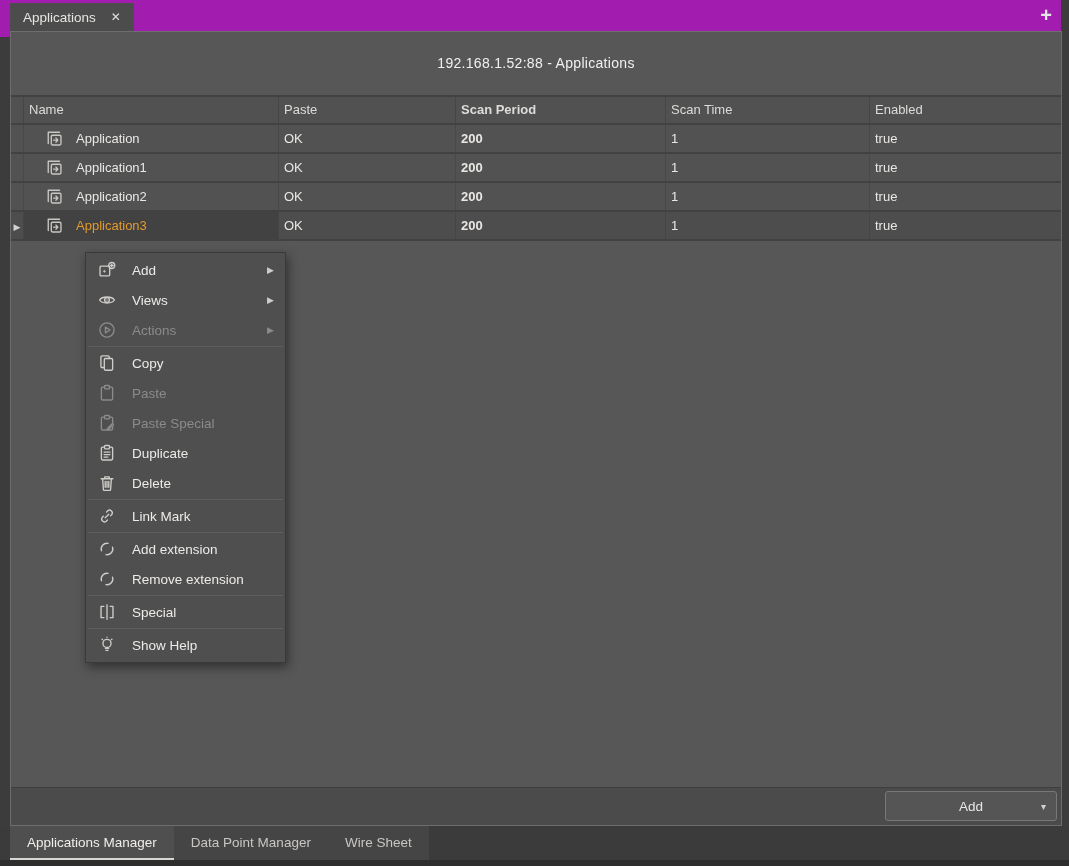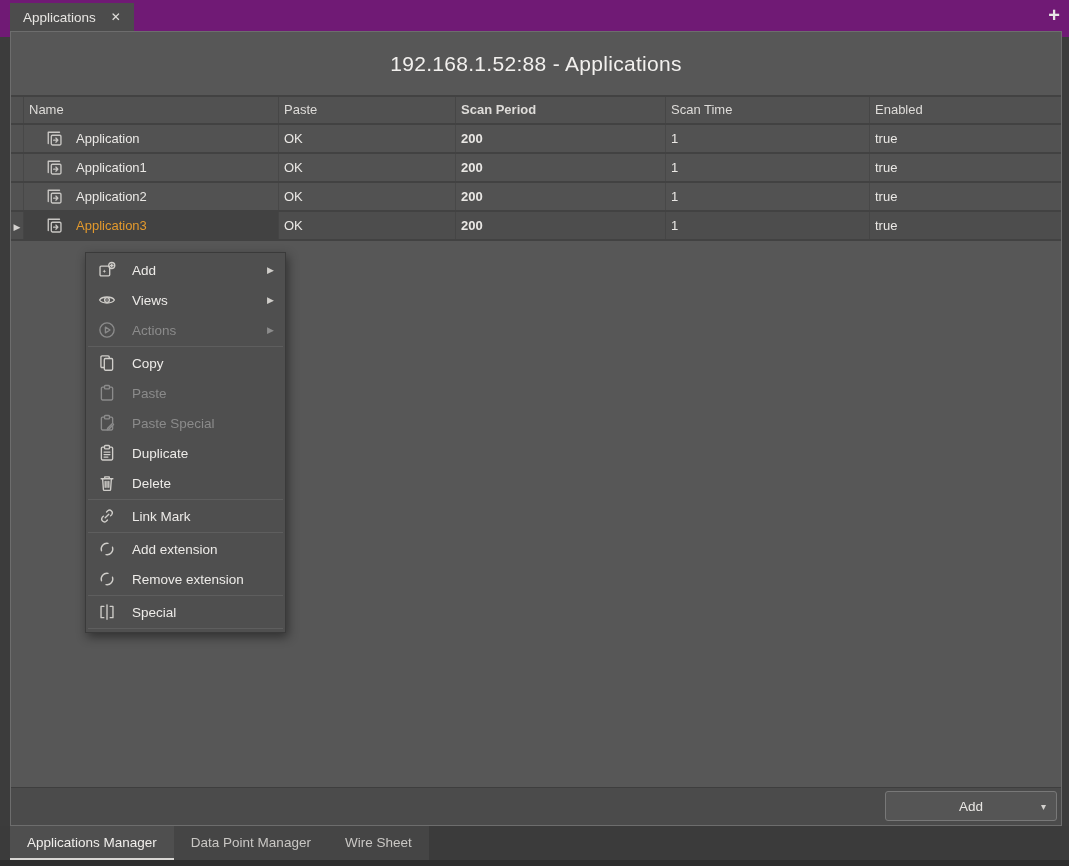--- a/index.html
+++ b/index.html
@@ -1,32 +1,32 @@
 <!DOCTYPE html>
 <html><head>
 <meta charset="utf-8">
 <style>
   * { margin:0; padding:0; box-sizing:border-box; }
   html,body { width:1069px; height:866px; overflow:hidden; background:#3c3c3c;
     font-family:"Liberation Sans","DejaVu Sans",sans-serif; }
   #stage { position:relative; width:1069px; height:866px; background:#3c3c3c; }
 
   
-  .top-bar { position:absolute; left:0; top:0; right:0; height:37px; background:#701a75; }
+  .top-bar { position:absolute; left:0; top:0; right:8px; height:37px; background:#a21caf; }
   .top-tab { position:absolute; left:10px; top:3px; height:28px; background:#4c4c4c;
     display:flex; align-items:center; padding:0 13px; cursor:default; }
   .top-tab-label { font-size:13.5px; color:#e7e5e2; }
   .top-tab-close { margin-left:15px; font-size:12px; font-weight:bold; color:#e2e0dd; }
   .new-tab-btn { position:absolute; right:9px; top:2px; font-size:20px; font-weight:bold;
     color:#e6e6e6; line-height:26px; }
 
   
   .panel { position:absolute; left:10px; right:7px; top:31px; bottom:40px;
     background:#575757; border:1px solid #6d6d6d; }
-  .view-title { height:63px; line-height:63px; text-align:center; font-size:21px;
+  .view-title { height:63px; line-height:63px; text-align:center; font-size:14px;
     color:#f2f0ee; letter-spacing:.3px; }
 
   
   .thead { display:flex; height:30px; background:#515151;
     border-top:2px solid #424242; border-bottom:2px solid #424242; }
   .hcell { font-size:13px; color:#dedcd9; line-height:26px; padding-left:5px;
     border-right:1px solid #464646; overflow:hidden; white-space:nowrap; }
   .c-gutter { width:13px; padding-left:0; }
   .c-name   { width:255px; }
   .c-status { width:177px; }
@@ -320,20 +320,31 @@
           <svg width="18" height="18" viewBox="0 0 16 16" fill="none" stroke="currentColor" stroke-width="1.2" stroke-linecap="round" stroke-linejoin="round">
             <path d="M5.2 3H2.7v10H5.2"></path>
             <path d="M10.8 3h2.5v10h-2.5"></path>
             <path d="M8 1.6v12.8"></path>
           </svg>
         </span>
     <span class="mi-label">Special</span>
     <span class="mi-arrow"></span>
   </div>
       <div class="menu-sep"></div>
+      <div class="menu-item">
+    <span class="mi-icon">
+          <svg width="18" height="18" viewBox="0 0 16 16" fill="none" stroke="currentColor" stroke-width="1.2" stroke-linecap="round" stroke-linejoin="round">
+            <circle cx="8" cy="6.6" r="3.6"></circle>
+            <path d="M6.6 11h2.8M7.1 12.8h1.8"></path>
+            <path d="M8 1v.2M3.6 2.8l.4.4M12.4 2.8l-.4.4"></path>
+          </svg>
+        </span>
+    <span class="mi-label">Show Help</span>
+    <span class="mi-arrow"></span>
+  </div>
     </div>
 
   <div class="bottom-bar">
     <div class="bottom-tabs" id="bottom-tabs">
         <div class="btab active">Applications Manager</div>
         <div class="btab">Data Point Manager</div>
         <div class="btab">Wire Sheet</div>
       </div>
   </div>
 </div>

